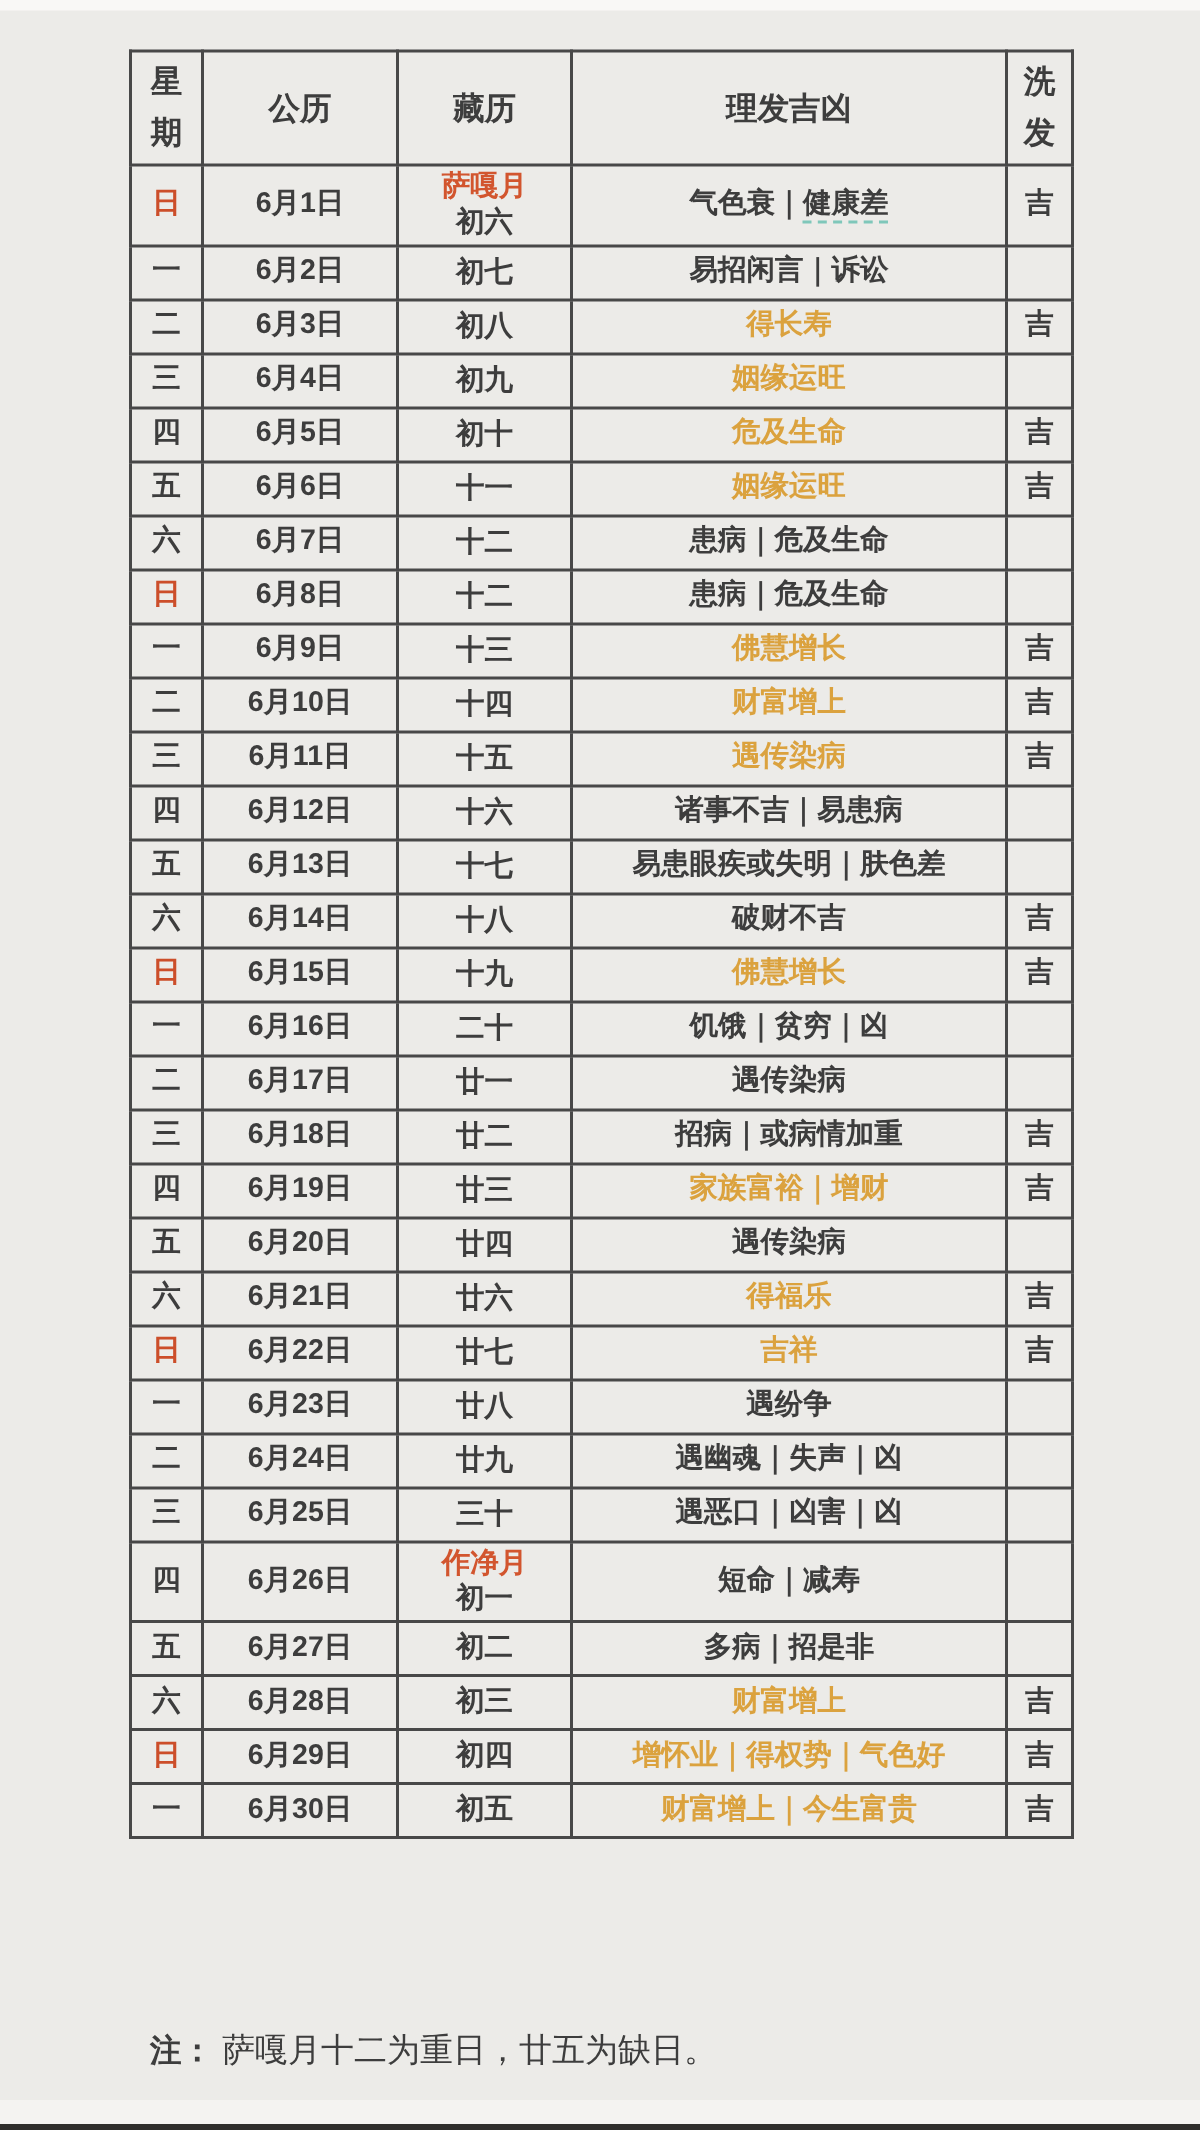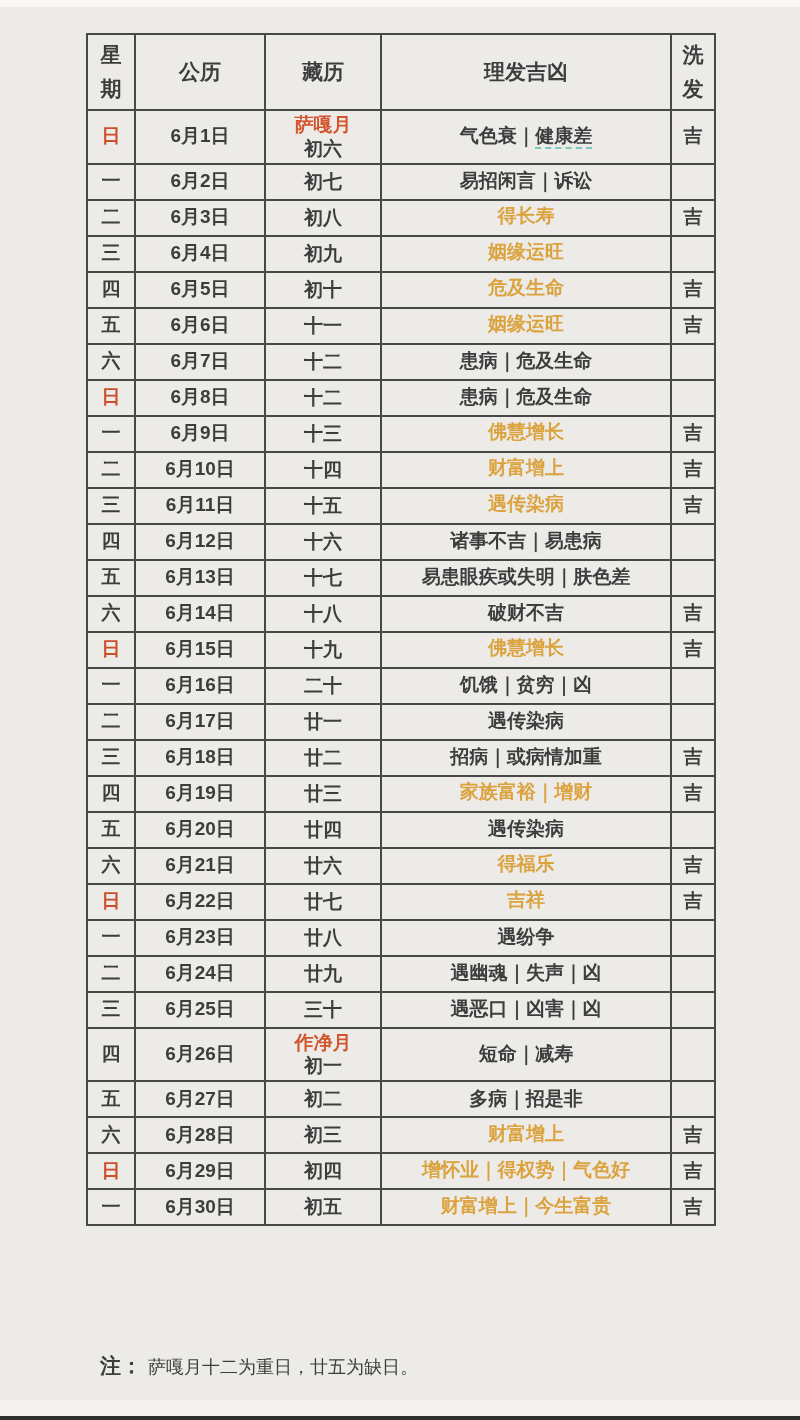--- a/index.html
+++ b/index.html
@@ -48,21 +48,21 @@
   .f-underline {
     border-bottom: 2px dashed var(--underline_teal, #7FC7BA);
     padding-bottom: 1px;
   }
   .note {
     position: absolute; left: 100px; top: 1352px;
     color: var(--text_dark, #3D3D3D);
     white-space: nowrap;
   }
   .note-label { font-weight: bold; font-size: 21px; }
-  .note-text { font-weight: normal; font-size: 18px; margin-left: 6px; }
+  .note-text { font-weight: normal; font-size: 22px; margin-left: 6px; }
 </style>
 </head>
 <body>
 
 <div class="page">
   <div class="top-strip"></div>
 
   <table class="calendar">
     <colgroup>
       <col style="width:48px">

